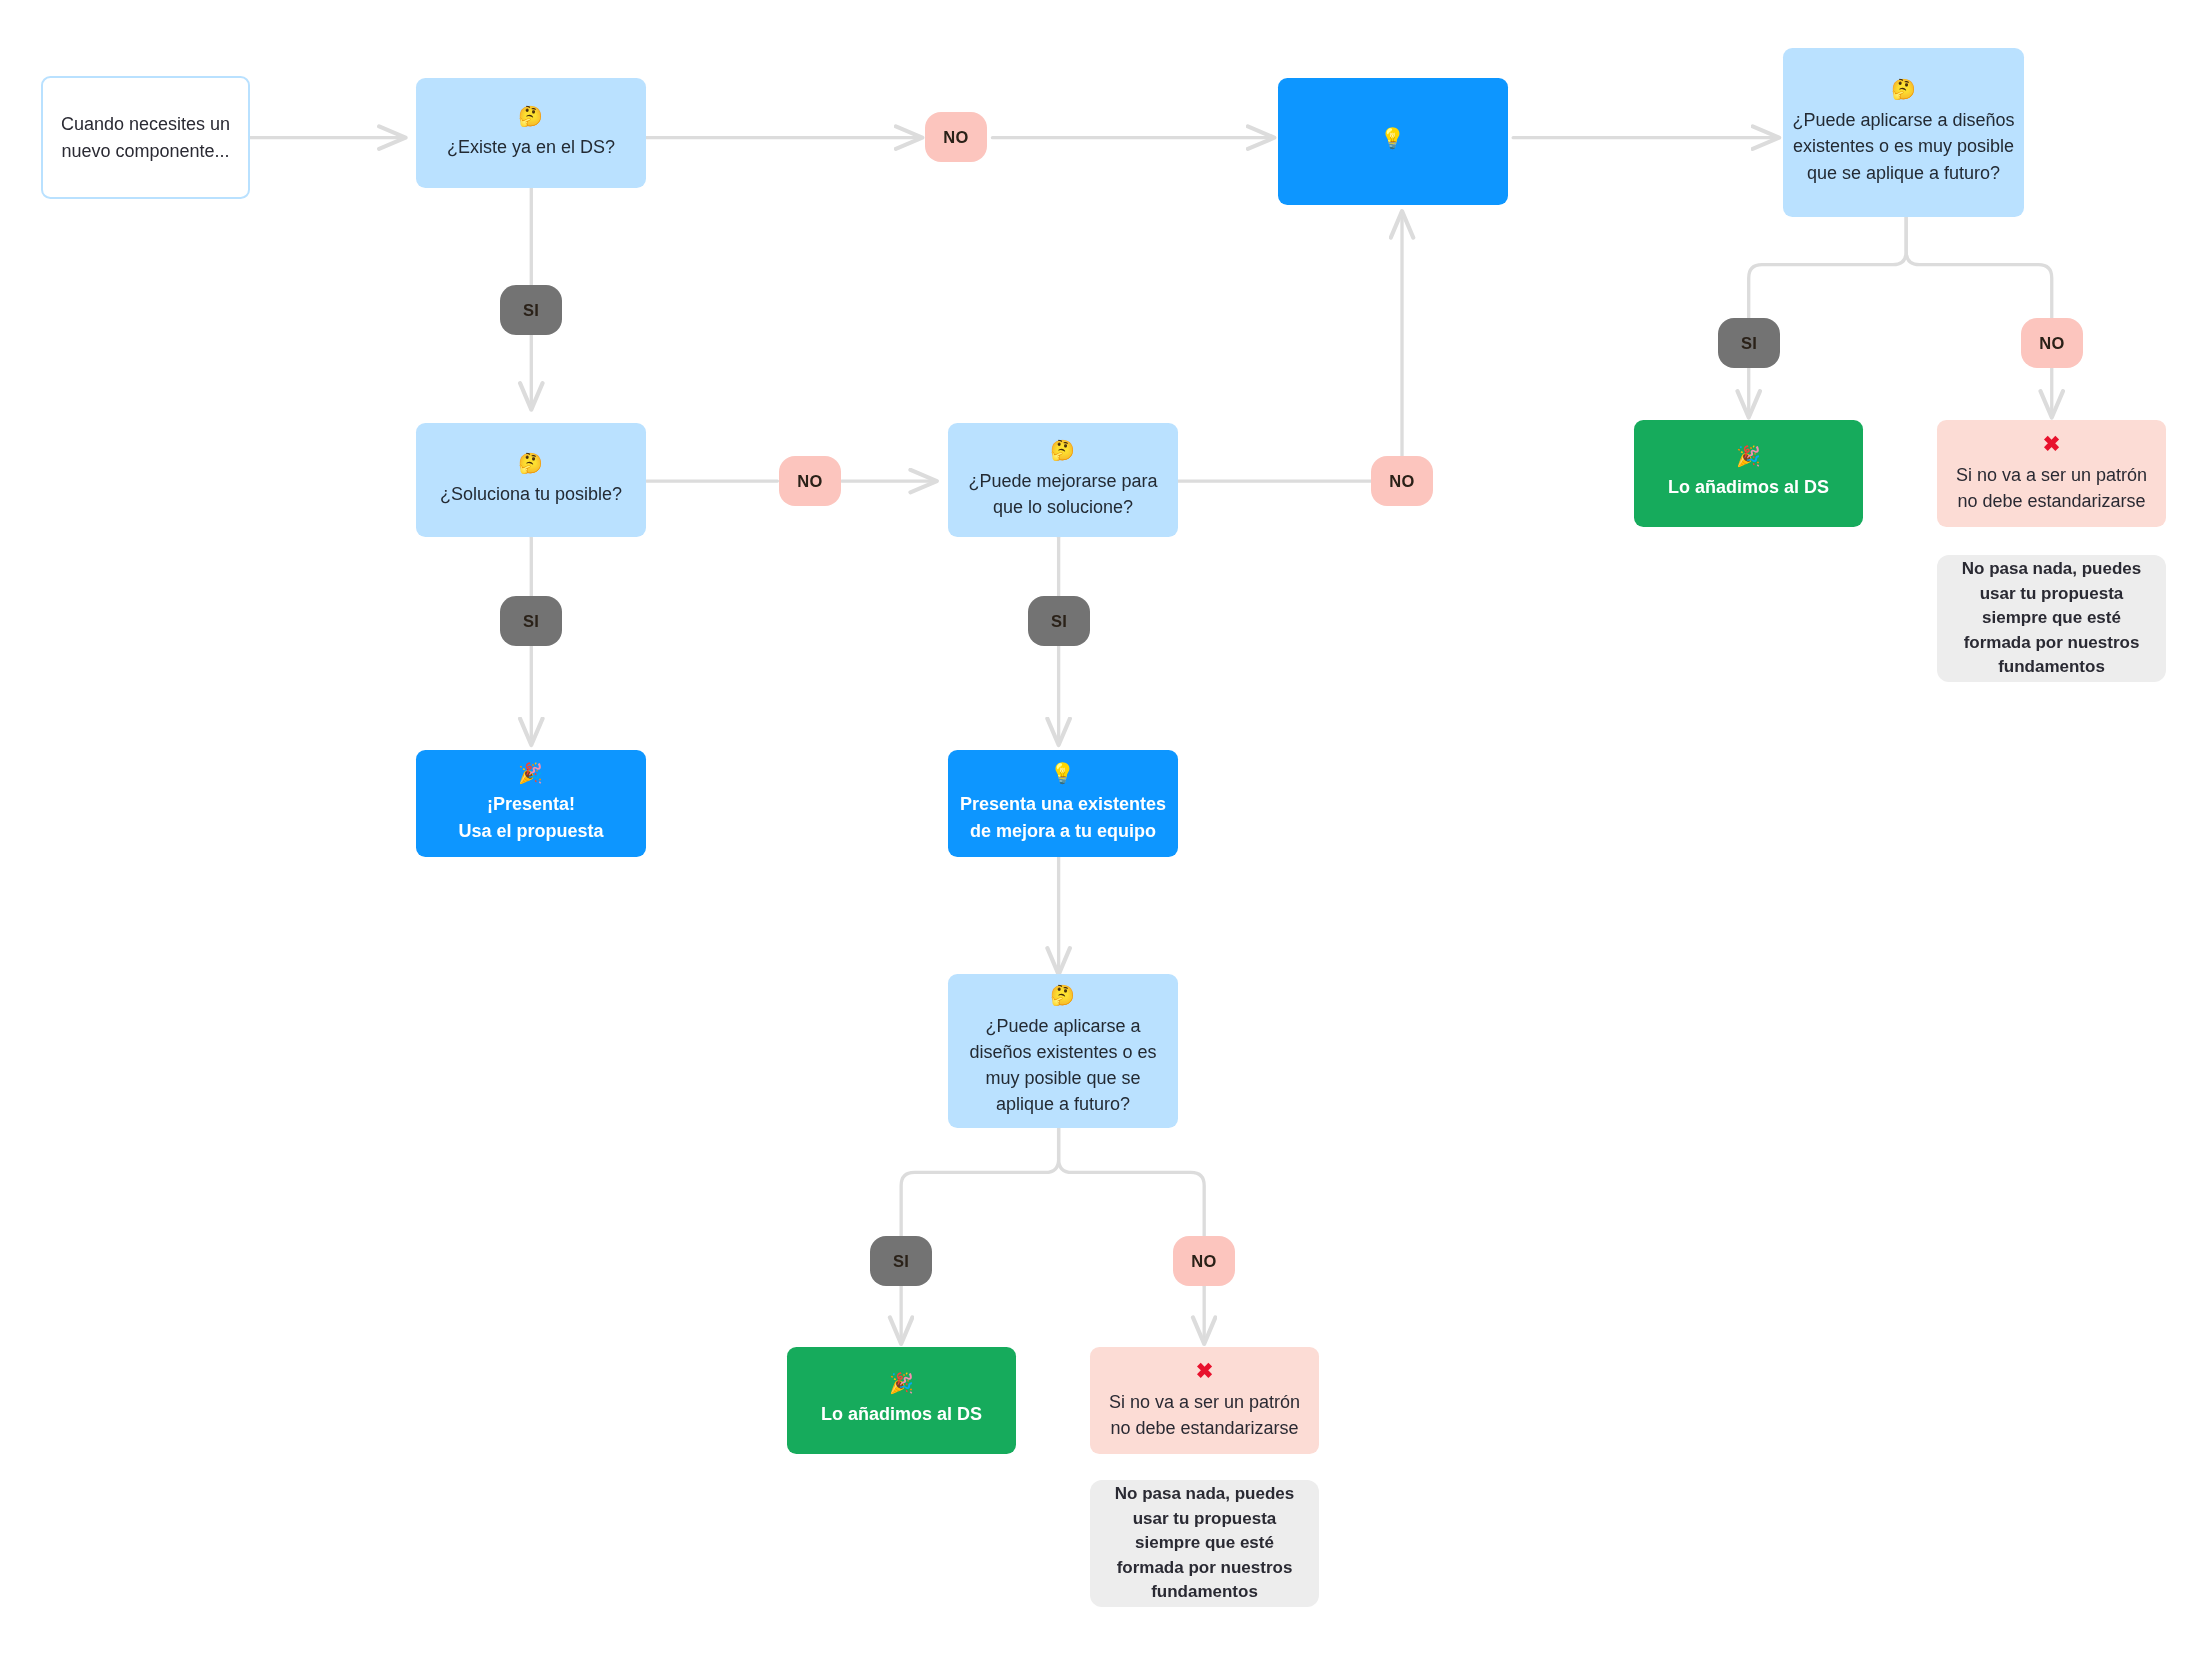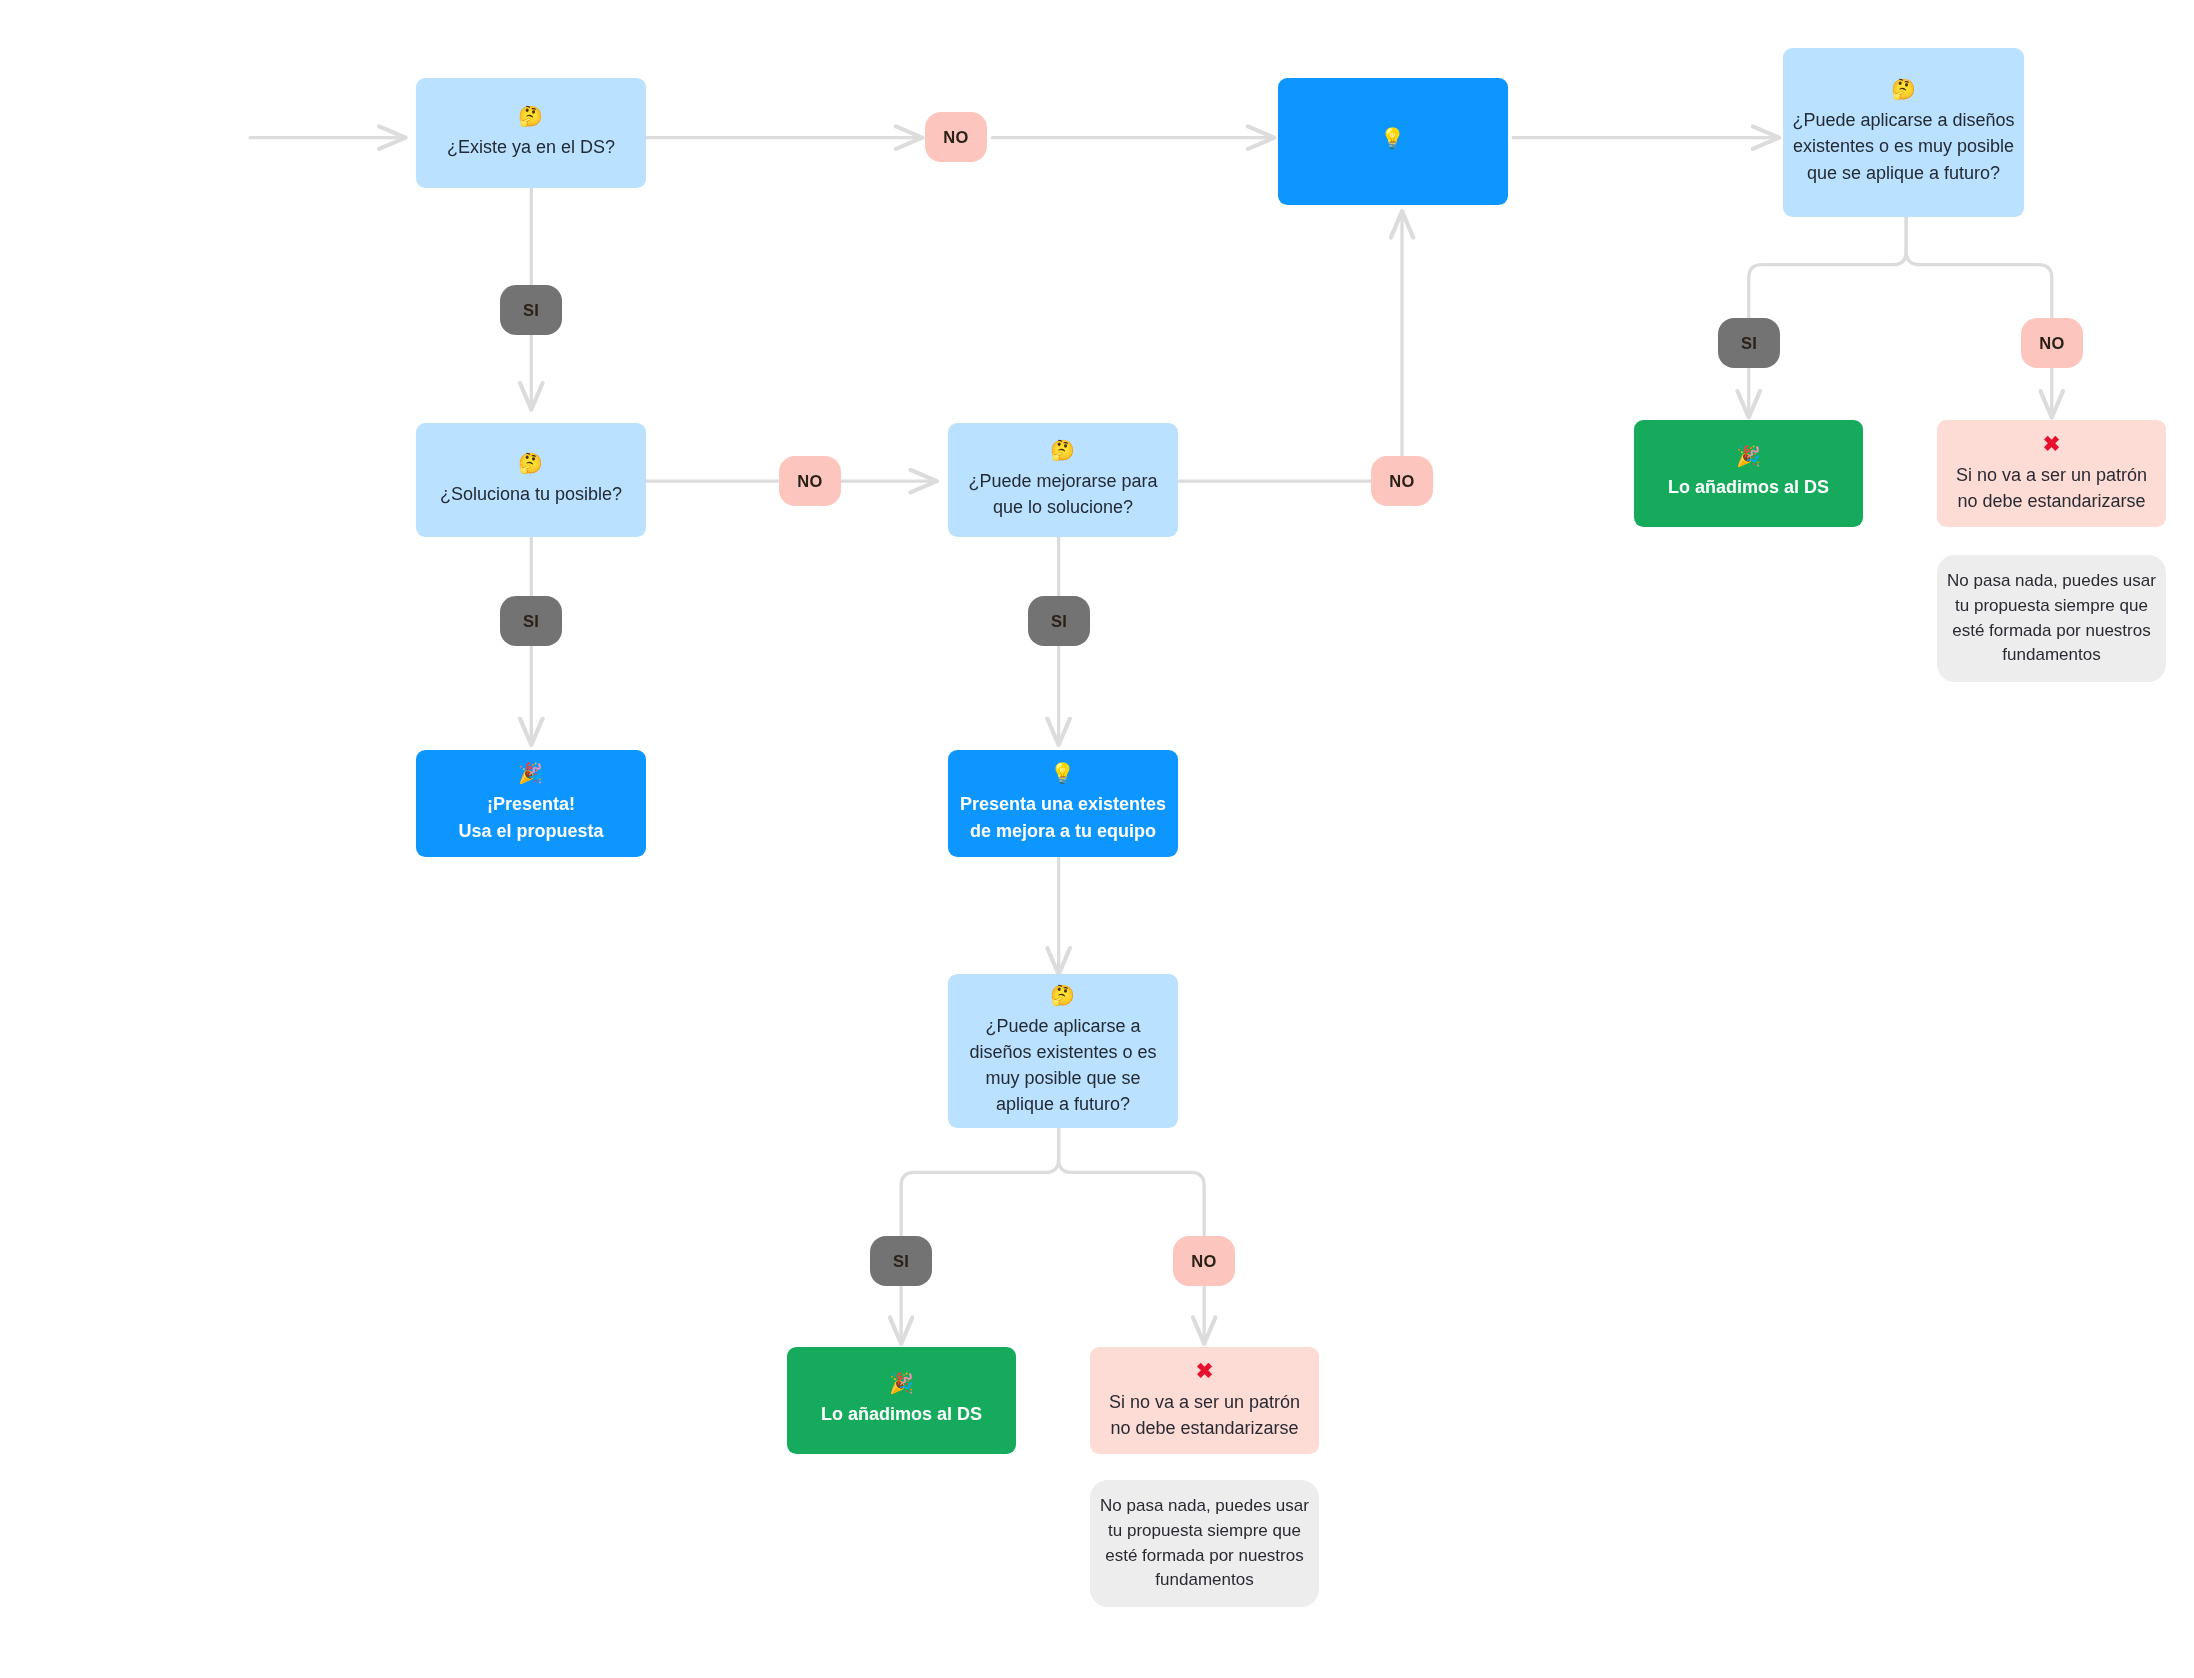--- a/index.html
+++ b/index.html
@@ -71,22 +71,22 @@
   .n-reject {
     background: #FCDCD5;
     color: #2A2A33;
     font-size: 18px;
     font-weight: 400;
   }
   .n-note {
     background: #EDEDED;
     color: #2A2A33;
     font-size: 17px;
-    font-weight: 400;
-    border-radius: 18px;
+    font-weight: 700;
+    border-radius: 12px;
   }
   .n-reject .emoji { color: #E8112D; font-weight: 700; font-size: 21px; }
 
   
   .chip {
     position: absolute;
     display: flex;
     align-items: center;
     justify-content: center;
     border-radius: 16px;
@@ -150,20 +150,23 @@
 
       <path d="M1600,1700 L1600,1752 Q1600,1772 1580,1772 L1382,1772 Q1362,1772 1362,1792 L1362,1868"></path>
       <path d="M1600,1700 L1600,1752 Q1600,1772 1620,1772 L1800,1772 Q1820,1772 1820,1792 L1820,1868"></path>
 
       <path d="M1362,1944 L1362,2030" marker-end="url(#ah)"></path>
 
       <path d="M1820,1944 L1820,2030" marker-end="url(#ah)"></path>
     </g>
   </svg>
 
+  <div class="node n-start" style="left:41px; top:76px; width:209px; height:123px;">
+    <span class="label">Cuando necesites un nuevo componente...</span>
+  </div>
 
   <div class="node n-decision" style="left:416px; top:78px; width:230px; height:110px;">
     <span class="emoji">🤔</span>
     <span class="label">¿Existe ya en el DS?</span>
   </div>
 
   <div class="chip chip-yes" style="left:500px; top:285px; width:62px; height:50px;">
     <span>SI</span>
   </div>
 

